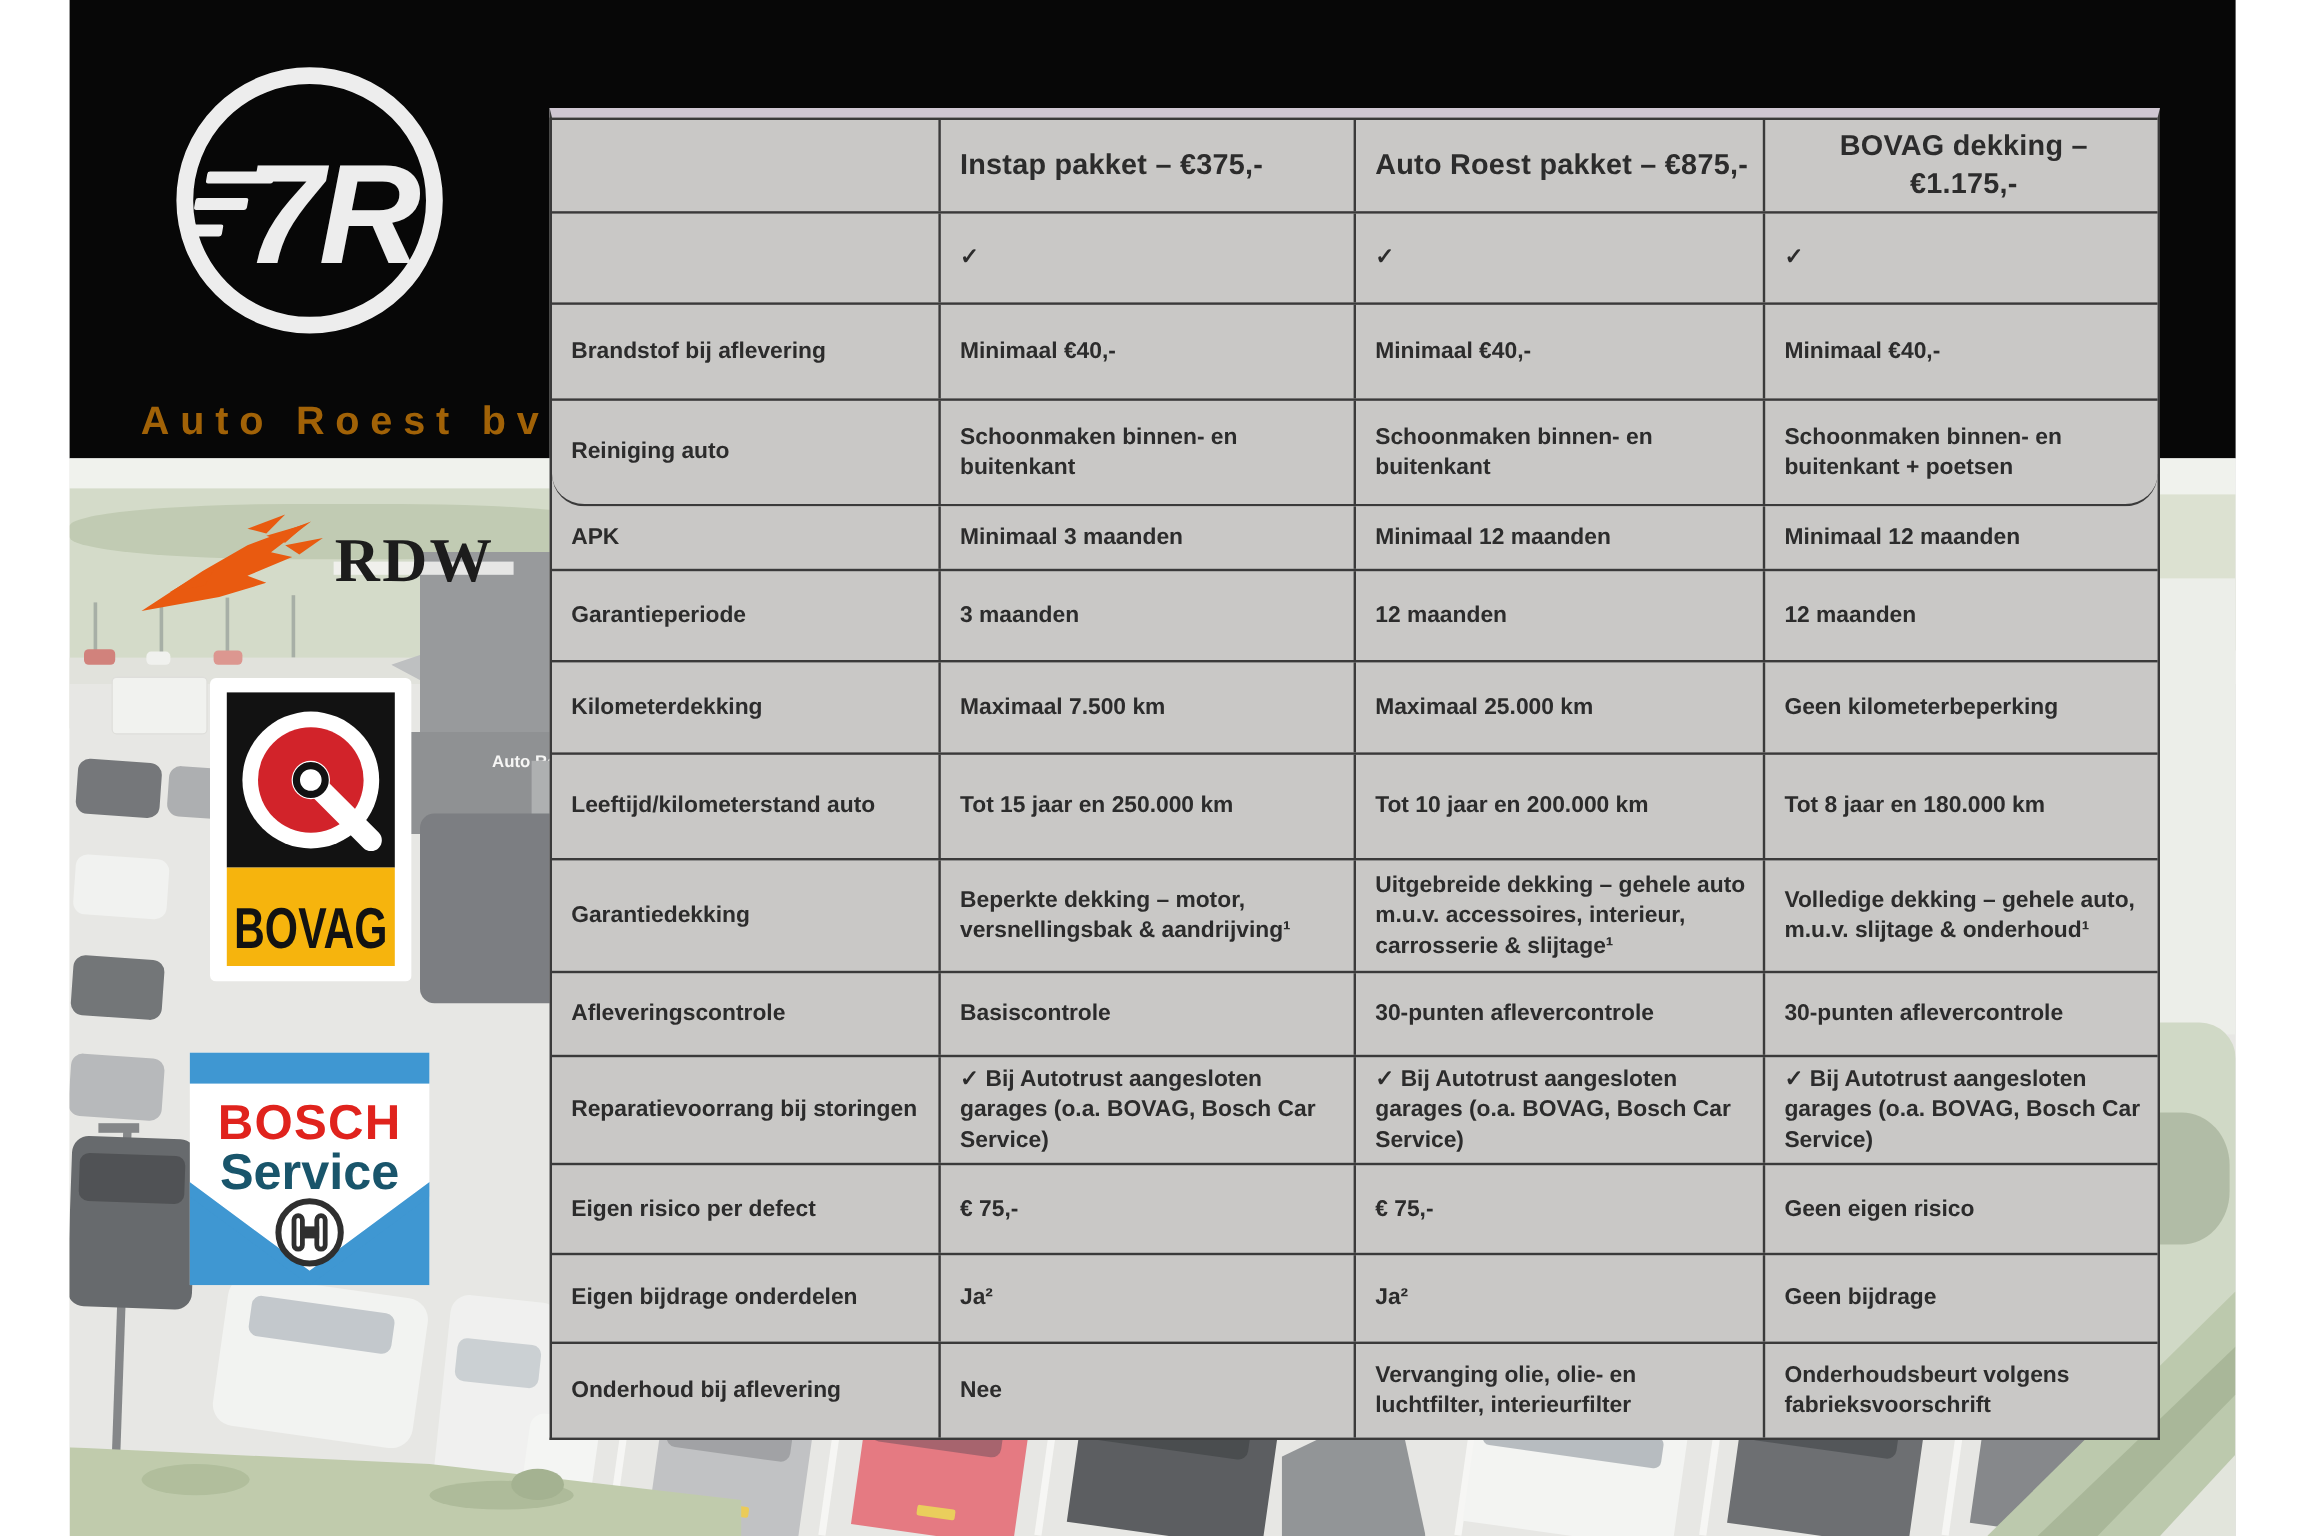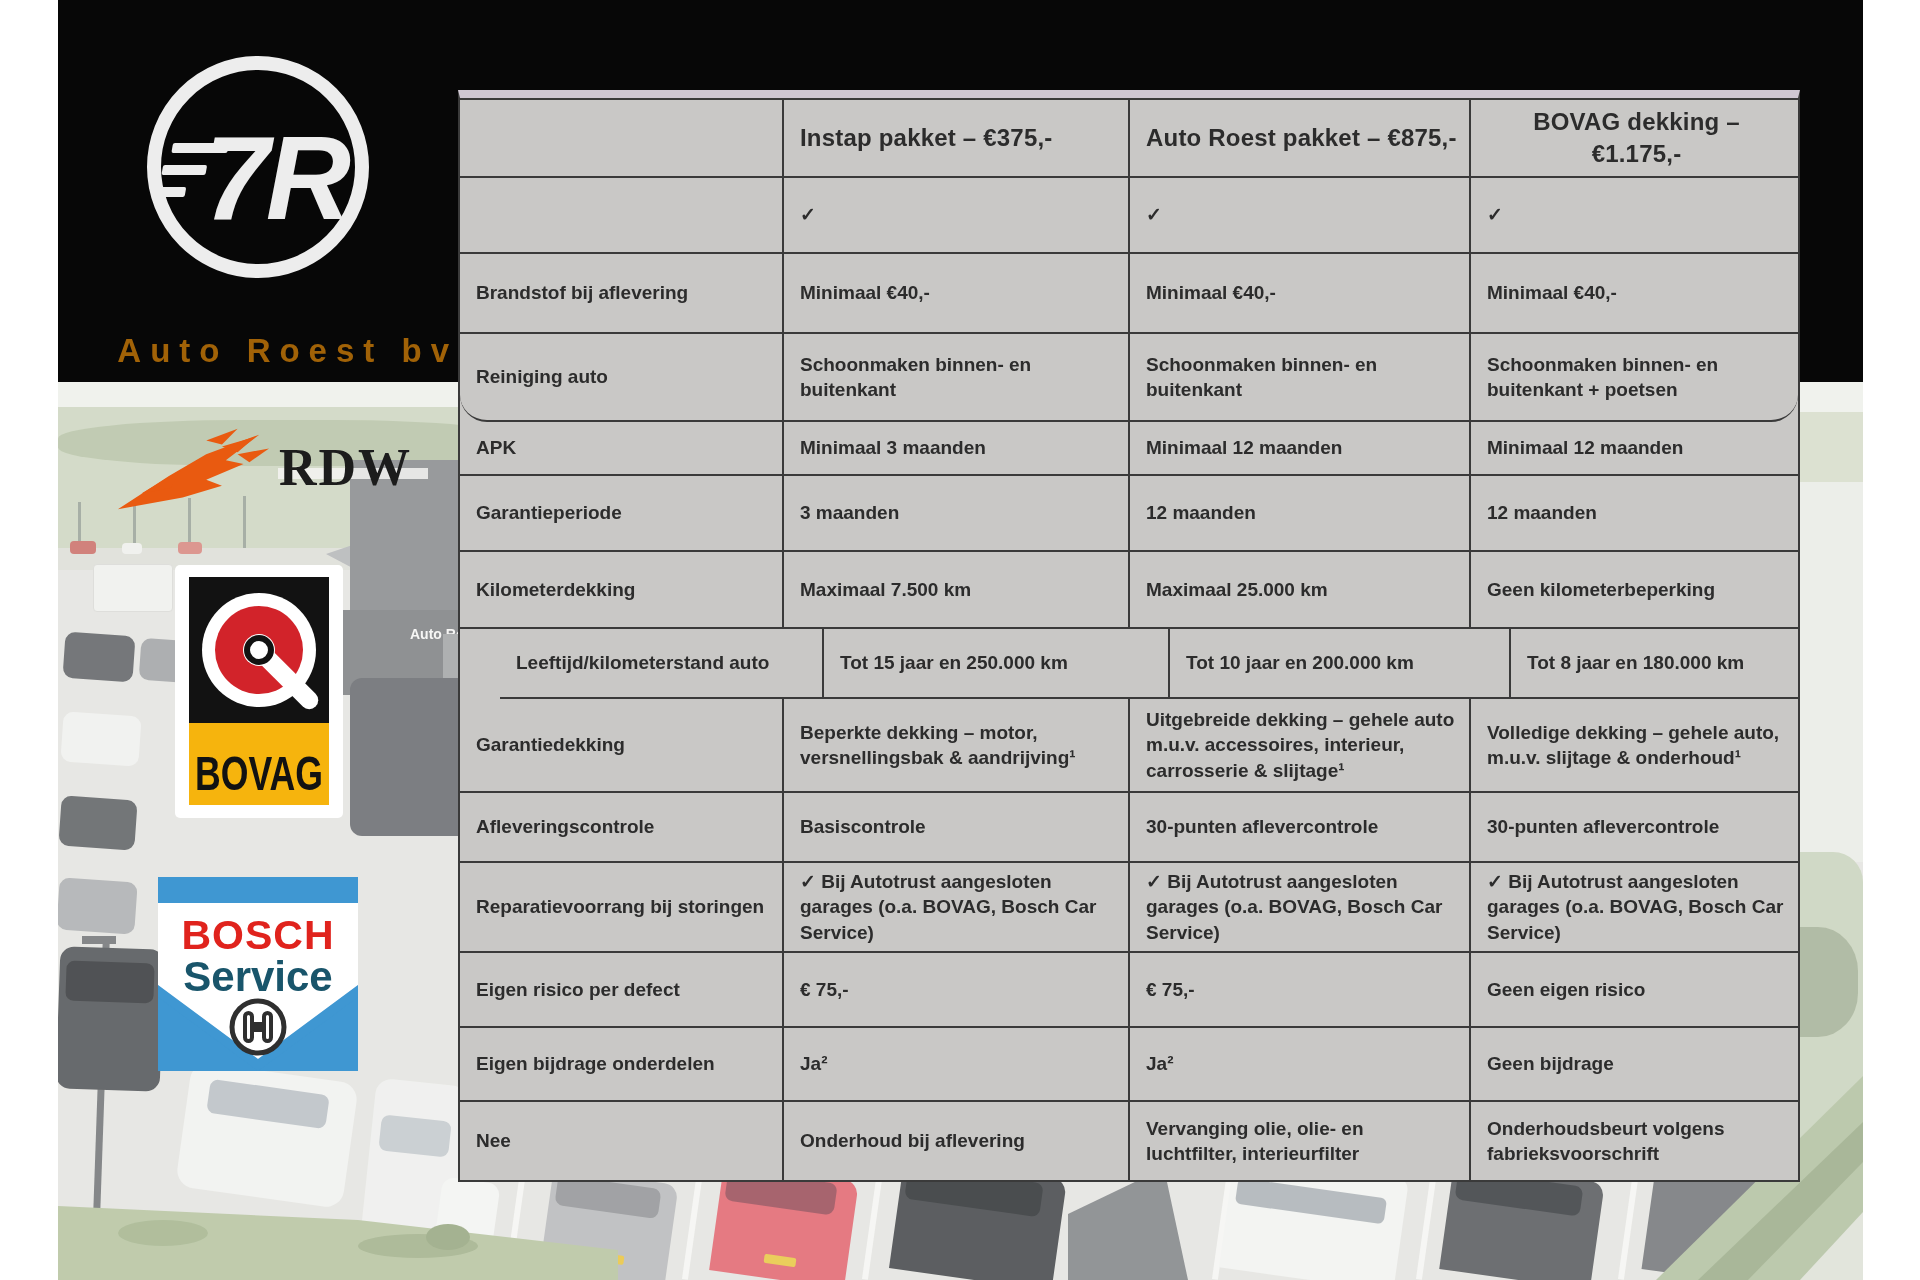--- a/index.html
+++ b/index.html
@@ -212,21 +212,21 @@
         <div class="tcell">3 maanden</div>
         <div class="tcell">12 maanden</div>
         <div class="tcell">12 maanden</div>
       </div>
       <div class="trow" style="height: 77px;">
         <div class="tcell">Kilometerdekking</div>
         <div class="tcell">Maximaal 7.500 km</div>
         <div class="tcell">Maximaal 25.000 km</div>
         <div class="tcell">Geen kilometerbeperking</div>
       </div>
-      <div class="trow" style="height: 70px; margin-left: 40px;">
+      <div class="trow" style="height: 88px;">
         <div class="tcell">Leeftijd/kilometerstand auto</div>
         <div class="tcell">Tot 15 jaar en 250.000 km</div>
         <div class="tcell">Tot 10 jaar en 200.000 km</div>
         <div class="tcell">Tot 8 jaar en 180.000 km</div>
       </div>
       <div class="trow" style="height: 94px;">
         <div class="tcell">Garantiedekking</div>
         <div class="tcell">Beperkte dekking – motor, versnellingsbak &amp; aandrijving¹</div>
         <div class="tcell">Uitgebreide dekking – gehele auto m.u.v. accessoires, interieur, carrosserie &amp; slijtage¹</div>
         <div class="tcell">Volledige dekking – gehele auto, m.u.v. slijtage &amp; onderhoud¹</div>
@@ -249,20 +249,20 @@
         <div class="tcell">€ 75,-</div>
         <div class="tcell">Geen eigen risico</div>
       </div>
       <div class="trow" style="height: 74px;">
         <div class="tcell">Eigen bijdrage onderdelen</div>
         <div class="tcell">Ja²</div>
         <div class="tcell">Ja²</div>
         <div class="tcell">Geen bijdrage</div>
       </div>
       <div class="trow" style="height: 78px;">
+        <div class="tcell">Onderhoud bij aflevering</div>
         <div class="tcell">Nee</div>
-        <div class="tcell">Onderhoud bij aflevering</div>
         <div class="tcell">Vervanging olie, olie- en luchtfilter, interieurfilter</div>
         <div class="tcell">Onderhoudsbeurt volgens fabrieksvoorschrift</div>
       </div>
     </div>
 
 </div>
 
 </body></html>

